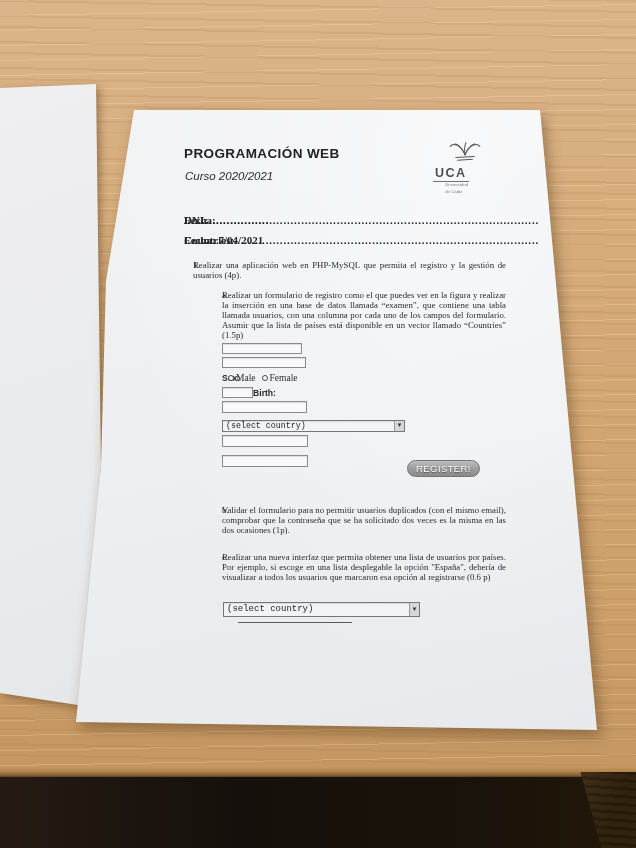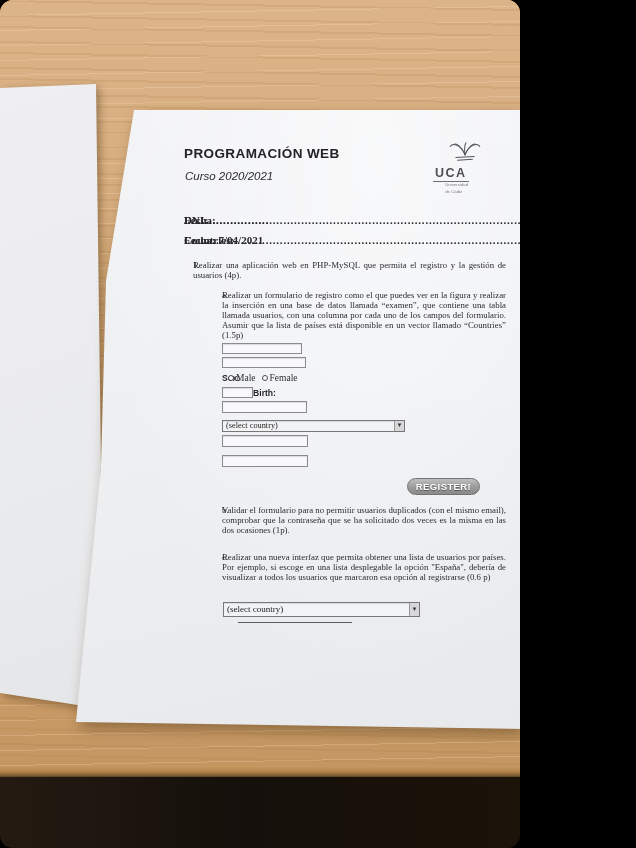--- a/index.html
+++ b/index.html
@@ -1,17 +1,17 @@
 <!DOCTYPE html>
 <html><head>
 <meta charset="utf-8">
 <style>
   html,body{margin:0;padding:0;background:#000;}
-  .scene{position:relative;width:520px;height:848px;overflow:hidden;
-         font-family:"Liberation Serif",serif;border-radius:13px;}
+  .scene{position:relative;width:636px;height:848px;overflow:hidden;
+         font-family:"Liberation Serif",serif;}
 
   
   .desk{position:absolute;left:0;top:0;width:636px;height:772px;
     background-color:#d3a876;
     background-image:
       repeating-linear-gradient(181deg, rgba(150,100,45,.12) 0 2px, rgba(0,0,0,0) 2px 11px,
                                 rgba(170,120,60,.16) 11px 13px, rgba(0,0,0,0) 13px 26px),
       repeating-linear-gradient(179deg, rgba(255,236,205,.22) 0 1px, rgba(0,0,0,0) 1px 15px),
       linear-gradient(180deg,#dcb489 0%,#d4a977 42%,#cda06a 78%,#c49662 100%);}
   .desk-edge{position:absolute;left:0;top:766px;width:636px;height:12px;
@@ -81,29 +81,29 @@
   .r-zip{top:400px;}        .r-zip .tinput{width:85px;height:12px;}
   .r-country{top:419px;}
   .r-pass{top:434px;}       .r-pass .tinput{width:86px;height:12px;}
   .r-cpass{top:454px;}      .r-cpass .tinput{width:86px;height:12px;}
   .radio{position:relative;width:6px;height:6px;border:1px solid #4a4a4a;border-radius:50%;
     background:#fdfdfd;margin:0 2px 0 6px;flex:0 0 auto;}
   .radio-label{position:relative;font-size:9.5px;color:#2c2c31;text-align:center;}
   .select{position:relative;display:flex;align-items:center;height:12px;border:1px solid #777;
     background:#f2f3f5;box-shadow:inset 0 1px 1px rgba(0,0,0,.10);}
   .r-country .select{width:183px;}
-  .select .value{position:relative;flex:1;font-family:Liberation Serif, serif;
+  .select .value{position:relative;flex:1;font-family:Liberation Mono, monospace;
     font-size:8.3px;color:#222;padding-left:3px;white-space:nowrap;overflow:hidden;}
   .select .arrow{position:relative;flex:0 0 10px;height:100%;background:#d7d7d9;
     border-left:1px solid #999;display:flex;align-items:center;justify-content:center;}
   .select .arrow::before{content:"▾";font-size:7px;color:#333;line-height:1;}
-  .register-btn{left:407px;top:478px;width:73px;height:17px;border-radius:9px;
+  .register-btn{left:407px;top:460px;width:73px;height:17px;border-radius:9px;
     background:linear-gradient(180deg,#bfbfbf 0%,#9b9b9b 55%,#8a8a8a 100%);
     border:1.5px solid #737373;display:flex;align-items:center;justify-content:center;
-    font-family:"Liberation Sans",sans-serif;font-weight:bold;font-size:9.5px;letter-spacing:.4px;
+    font-family:"Liberation Sans",sans-serif;font-weight:normal;font-size:9.5px;letter-spacing:.4px;
     color:#fdfdfd;text-shadow:0 1px 1px rgba(0,0,0,.45);}
 
   
   .country-filter{left:223px;top:600px;width:240px;height:18px;display:flex;align-items:center;}
   .country-filter .flabel{flex:0 0 auto;font-family:"Liberation Sans",sans-serif;font-weight:bold;
     font-size:9.8px;color:#26262b;padding-right:5px;}
   .country-filter .select{width:197px;height:15px;}
   .country-filter .select .value{font-size:9px;}
   .cf-underline{left:238px;top:622px;width:114px;height:1px;background:#5a5a60;}
 </style>

